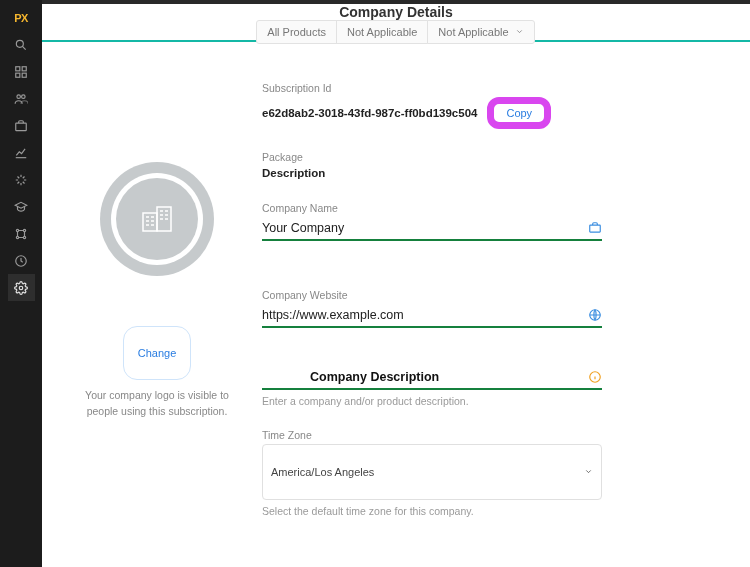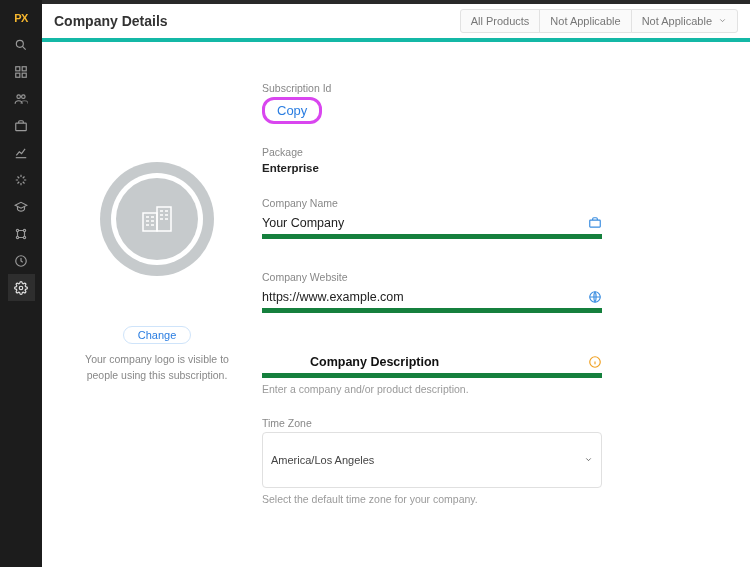--- a/index.html
+++ b/index.html
@@ -4,40 +4,40 @@
 <style>
   * { box-sizing: border-box; margin: 0; padding: 0; }
   body { font-family: -apple-system, BlinkMacSystemFont, "Segoe UI", Arial, sans-serif; font-size: 12px; color: #333; background: #fff; width: 750px; height: 567px; overflow: hidden; }
   .app { display: flex; height: 100%; }
   .sidebar { width: 42px; background: #1c1c1c; display: flex; flex-direction: column; align-items: center; padding-top: 4px; }
   .brand { width: 27px; height: 27px; background: #1c1c1c; display: flex; align-items: center; justify-content: center; font-weight: bold; font-size: 11px; color: #f5b62e; letter-spacing: -0.5px; }
   .nav-icon { width: 27px; height: 27px; display: flex; align-items: center; justify-content: center; color: #9a9a9a; cursor: pointer; }
   .nav-icon svg { width: 14px; height: 14px; }
   .nav-icon.active { background: #2e2e2e; color: #e4e4e4; }
   .main { flex: 1; display: flex; flex-direction: column; border-top: 4px solid #292929; }
-  .header { height: 38px; border-bottom: 4px solid #14b8a6; display: flex; align-items: center; padding: 0 12px; }
+  .header { height: 38px; border-bottom: 2px solid #14b8a6; display: flex; align-items: center; padding: 0 12px; flex-direction: column; }
   .header h1 { font-size: 14px; font-weight: 600; flex: 1; }
   .tabs { display: flex; align-items: center; gap: 0;}
   .tab { border: 1px solid #e2e2e2; background: #fafafa; padding: 5px 10px; font-size: 11px; color: #777; margin-left: -1px; cursor: pointer; }
   .tab:first-child { border-radius: 3px 0 0 3px; text-align: right; }
   .tab:last-child { border-radius: 0 3px 3px 0; display: flex; align-items: center; gap: 6px;}
   .content { flex: 1; overflow: auto; padding: 40px 30px 20px 30px; display: flex; gap: 20px; }
   .logo-col { width: 170px; text-align: center; padding-top: 80px; flex-shrink: 0;}
   .logo-circle { width: 114px; height: 114px; border-radius: 50%; background: #c6cacc; margin: 0 auto; display: flex; align-items: center; justify-content: center; position: relative; }
   .logo-inner { width: 92px; height: 92px; border-radius: 50%; background: #fff; display: flex; align-items: center; justify-content: center; }
   .logo-inner2 { width: 82px; height: 82px; border-radius: 50%; background: #c6cacc; display: flex; align-items: center; justify-content: center; color: #fff; }
-  .change-btn { margin-top: 50px; display: inline-block; border: 1px solid #cfe4fa; color: #2a7de1; background: #fff; border-radius: 14px; padding: 2px 14px; font-size: 11px; cursor: pointer; }
+  .change-btn { margin-top: 50px; display: inline-block; border: 1px solid #cfe4fa; color: #2a7de1; background: #fff; border-radius: 14px; padding: 20px 14px; font-size: 11px; cursor: pointer; }
   .logo-caption { color: #888; font-size: 10.5px; margin-top: 8px; line-height: 1.5; }
   .form-col { flex: 1; max-width: 340px; }
   .field { margin-bottom: 22px; }
   .field-label { color: #888; font-size: 10.5px; margin-bottom: 3px; display: block; }
   .readonly-row { display: flex; align-items: center; gap: 10px; }
   .readonly-val { font-size: 11.5px; font-weight: 600; color: #222; }
-  .copy-btn { border: 3px solid #d946ef; color: #2a7de1; background: #fff; border-radius: 12px; padding: 3px 12px; font-size: 13px; cursor: pointer; }
-  .input-wrap { position: relative; border-bottom: 5px solid #15803d; display: flex; align-items: flex-end; }
+  .copy-btn { border: 7px solid #d946ef; color: #2a7de1; background: #fff; border-radius: 12px; padding: 3px 12px; font-size: 11px; cursor: pointer; }
+  .input-wrap { position: relative; border-bottom: 2px solid #15803d; display: flex; align-items: flex-end; }
   .input-wrap input { border: none; outline: none; width: 100%; font-size: 12.5px; padding: 4px 22px 4px 0; background: transparent; color: #222; }
   .input-wrap.bold input { font-weight: 600; }
   .input-wrap .field-icon { position: absolute; right: 0; top: 50%; transform: translateY(-50%); color: #3a8de0; }
   .input-wrap .field-icon.info { color: #f0a020; }
   .field-icon svg { width: 14px; height: 14px; display: block; }
   .help { color: #9a9a9a; font-size: 10.5px; margin-top: 5px; }
   .select { border: 1px solid #e0e0e0; border-radius: 4px; padding: 21px 8px; font-size: 11px; color: #444; display: flex; align-items: center; justify-content: space-between; cursor: pointer; }
   .secret-row { display: flex; align-items: center; gap: 12px; position: relative; }
   .secret-input { border: 1px solid #e0e0e0; border-radius: 3px; padding: 6px 8px; font-size: 11px; color: #444; flex: 0 0 175px; }
   .gen-btn { border: 1px solid #d8e6f7; color: #2a7de1; background: #fff; border-radius: 14px; padding: 5px 14px; font-size: 11px; cursor: pointer; white-space: nowrap; }
@@ -160,30 +160,31 @@
         </div>
         <button class="change-btn">Change</button>
         <div class="logo-caption">Your company logo is visible to people using this subscription.</div>
       </div>
 
       <div class="form-col">
 
         <div class="field">
           <span class="field-label">Subscription Id</span>
           <div class="readonly-row">
+            <span class="readonly-val">e62d8ab2-3018-43fd-987c-ff0bd139c504</span>
             <button class="copy-btn">Copy</button>
           </div>
         </div>
 
         <div class="field">
           <span class="field-label">Package</span>
-          <span class="readonly-val">Enterprise</span>
-        </div>
-
-        <div class="field" style="margin-bottom:32px;">
+          <span class="readonly-val">Description</span>
+        </div>
+
+        <div class="field" style="margin-bottom:48px;">
           <span class="field-label">Company Name</span>
           <div class="input-wrap">
             <input type="text" value="Your Company" style="">
             <span class="field-icon">
                 <svg viewBox="0 0 24 24" fill="none" stroke="currentColor" stroke-width="2">
                   <rect x="3" y="7" width="18" height="12" rx="1"></rect>
                   <path d="M8 7V5a2 2 0 012-2h4a2 2 0 012 2v2"></path>
                 </svg>
               </span>
           </div>
@@ -217,20 +218,20 @@
         </div>
 
         <div class="field">
           <span class="field-label">Time Zone</span>
           <div class="select">
             <span>America/Los Angeles</span>
             <span class="chev"><svg viewBox="0 0 24 24" fill="none" stroke="currentColor" stroke-width="2">
                   <polyline points="6 9 12 15 18 9"></polyline>
                 </svg></span>
           </div>
-          <div class="help">Select the default time zone for your company.</div>
+          <div class="help">Select the default time zone for this company.</div>
         </div>
 
 
       </div>
     </div>
   </div>
 </div>
 
 </body></html>

